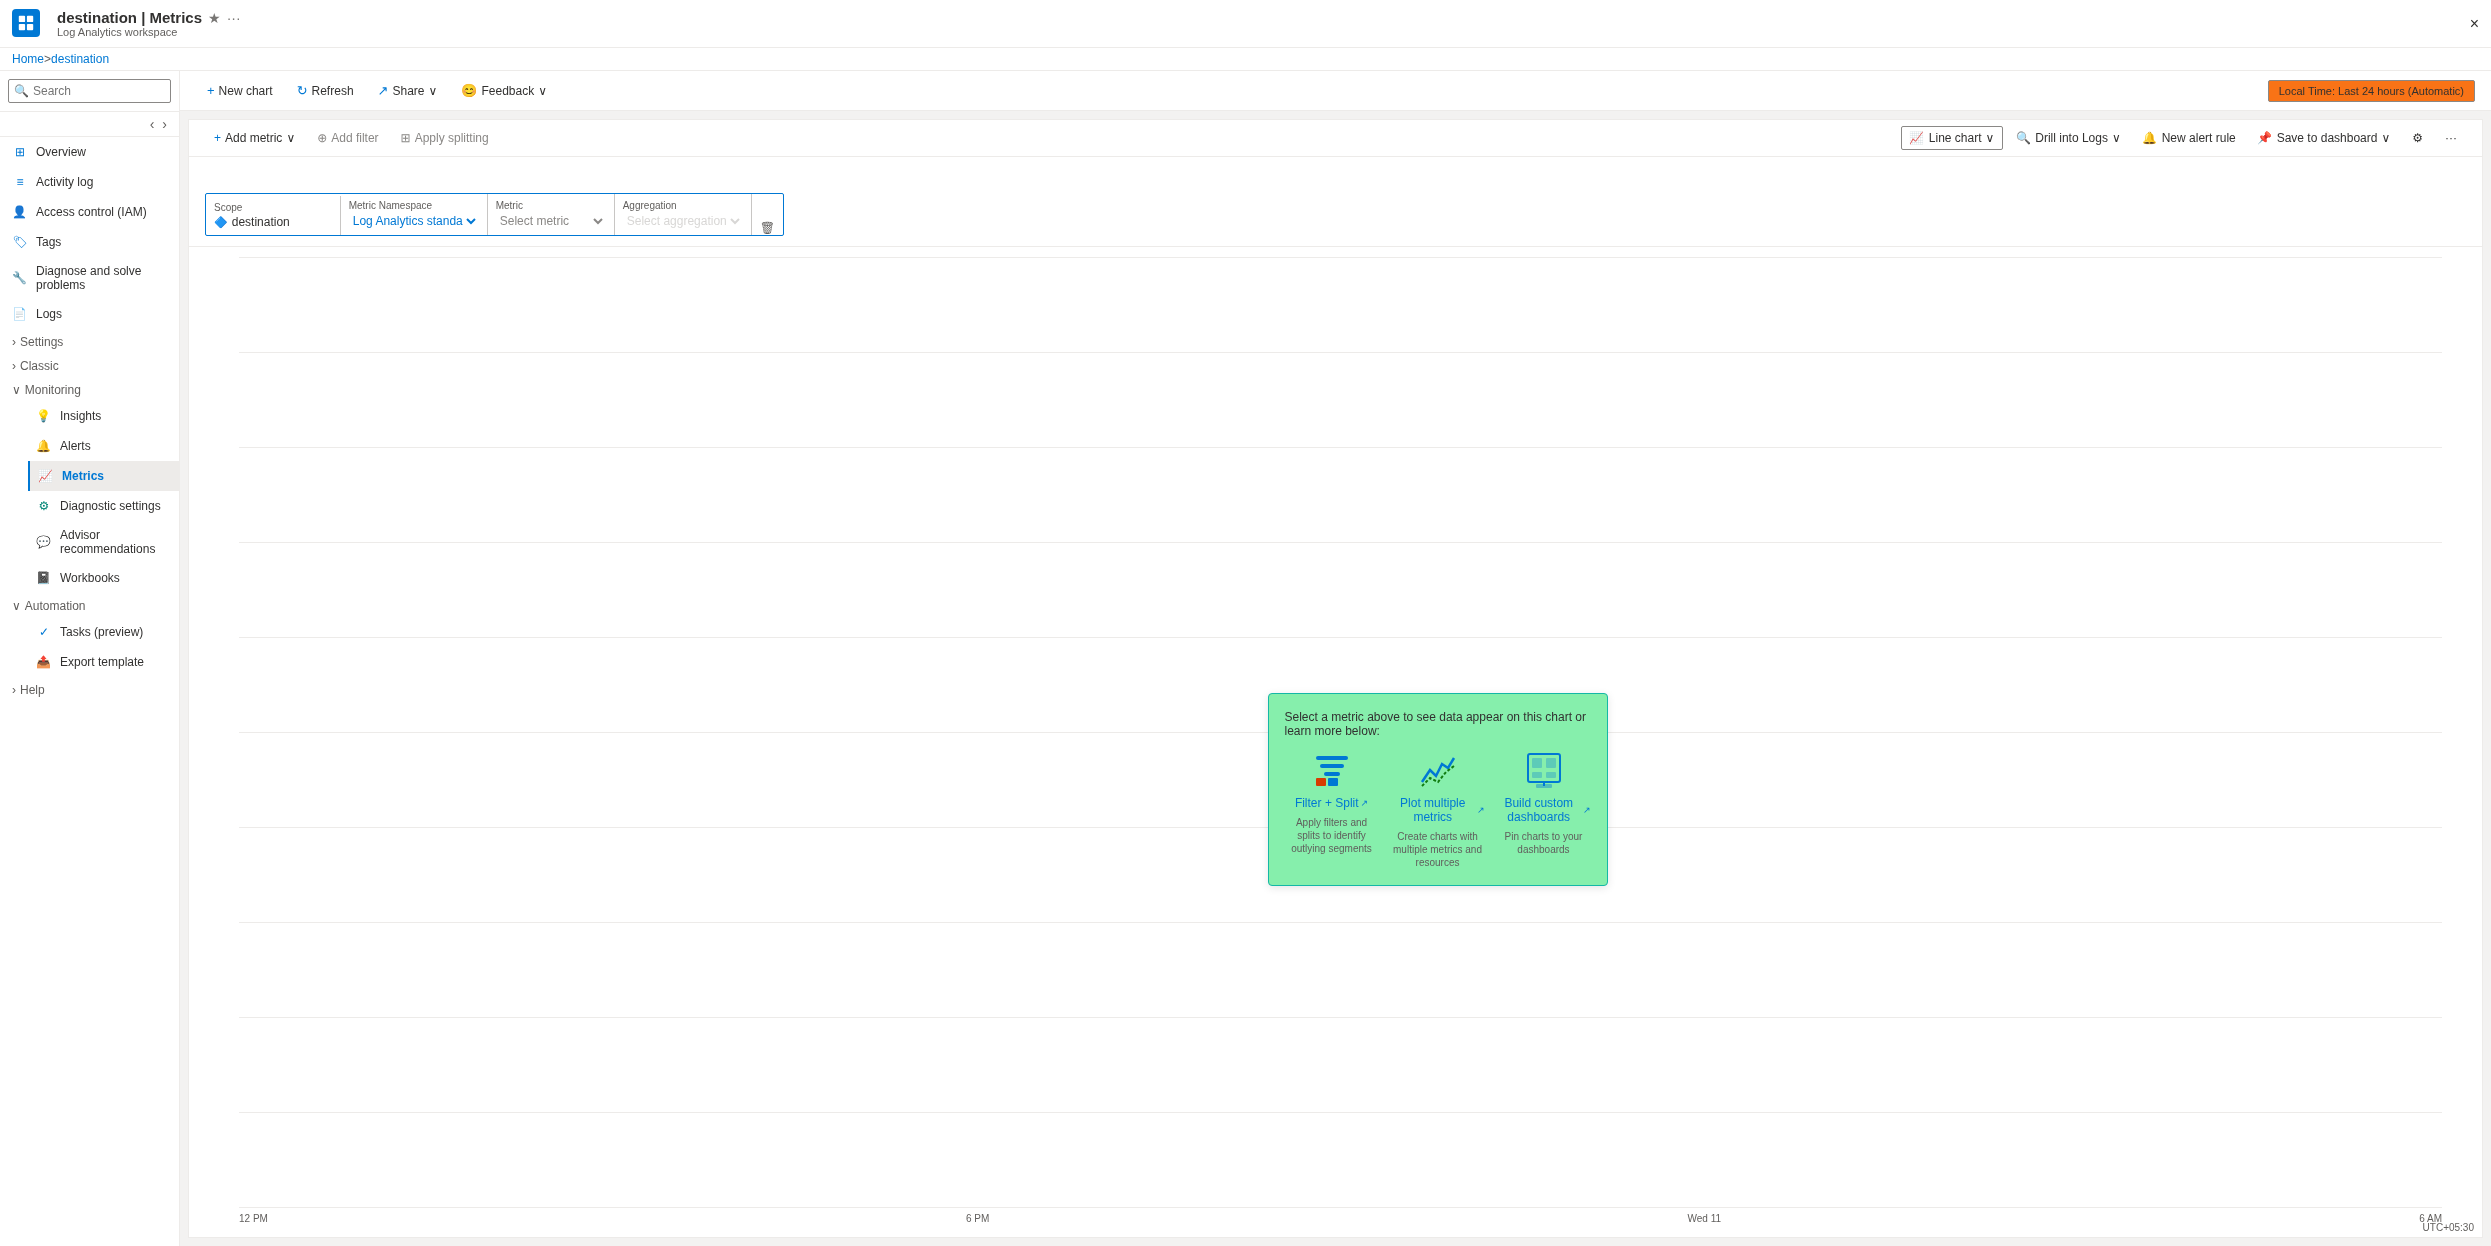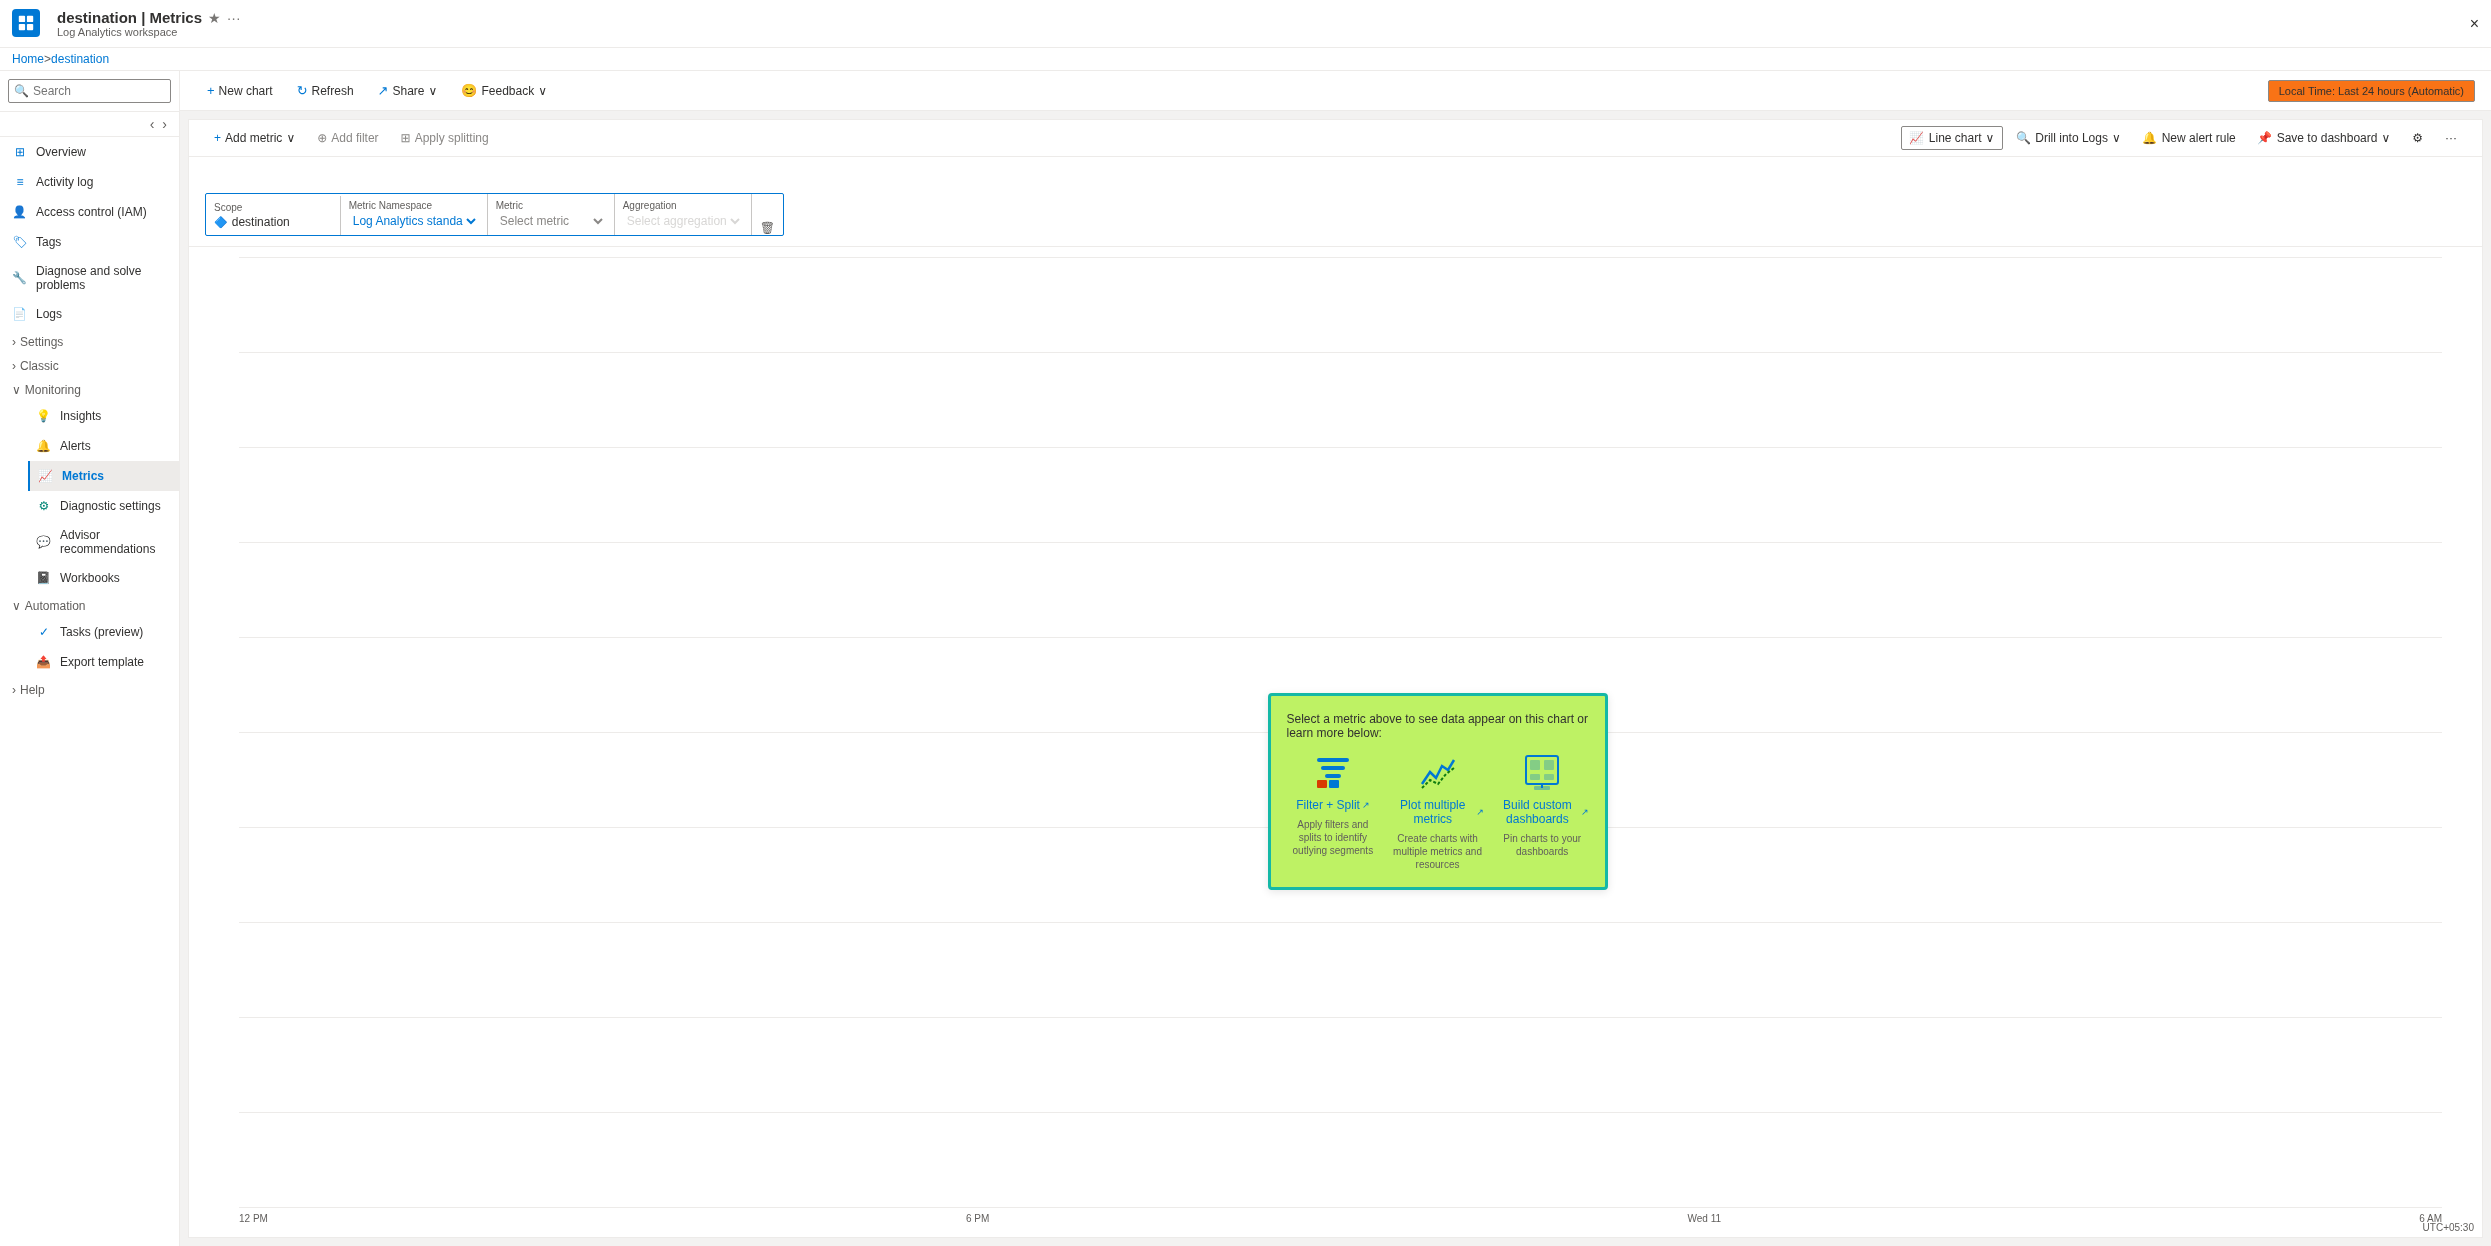--- a/index.html
+++ b/index.html
@@ -83,21 +83,21 @@
     .chart-plot { flex: 1; position: relative; padding: 10px 40px 30px 50px; overflow: hidden; }
     .y-axis { position: absolute; left: 0; top: 10px; bottom: 30px; width: 50px; display: flex; flex-direction: column; justify-content: space-between; align-items: flex-end; padding-right: 8px; }
     .y-label { font-size: 10px; color: #605e5c; }
     .chart-grid { position: absolute; left: 50px; right: 40px; top: 10px; bottom: 30px; }
     .grid-line { position: absolute; left: 0; right: 0; border-top: 1px solid #edebe9; }
     .x-axis { position: absolute; bottom: 0; left: 50px; right: 40px; height: 30px; display: flex; justify-content: space-between; align-items: flex-start; padding-top: 6px; }
     .x-label { font-size: 10px; color: #605e5c; }
     .utc-label { position: absolute; bottom: 4px; right: 8px; font-size: 10px; color: #605e5c; }
 
     
-    .info-card { position: absolute; left: 50%; top: 45%; transform: translateX(-20%); background: #bef264; border: 3px solid #14b8a6; border-radius: 4px; padding: 16px; width: 340px; box-shadow: 0 2px 8px rgba(0,0,0,0.1); }
+    .info-card { position: absolute; left: 50%; top: 45%; transform: translateX(-20%); background: #86efac; border: 1px solid #14b8a6; border-radius: 4px; padding: 16px; width: 340px; box-shadow: 0 2px 8px rgba(0,0,0,0.1); }
     .info-card-title { font-size: 12px; color: #323130; margin-bottom: 12px; }
     .info-card-options { display: flex; gap: 12px; }
     .info-option { display: flex; flex-direction: column; align-items: center; text-align: center; gap: 6px; cursor: pointer; flex: 1; }
     .info-option-icon { width: 40px; height: 40px; display: flex; align-items: center; justify-content: center; }
     .info-option-title { font-size: 11px; color: #0078d4; display: flex; align-items: center; gap: 2px; }
     .info-option-desc { font-size: 10px; color: #605e5c; line-height: 1.3; }
     .ext-icon { font-size: 9px; }
 
     
     .icon-blue { color: #0078d4; }

